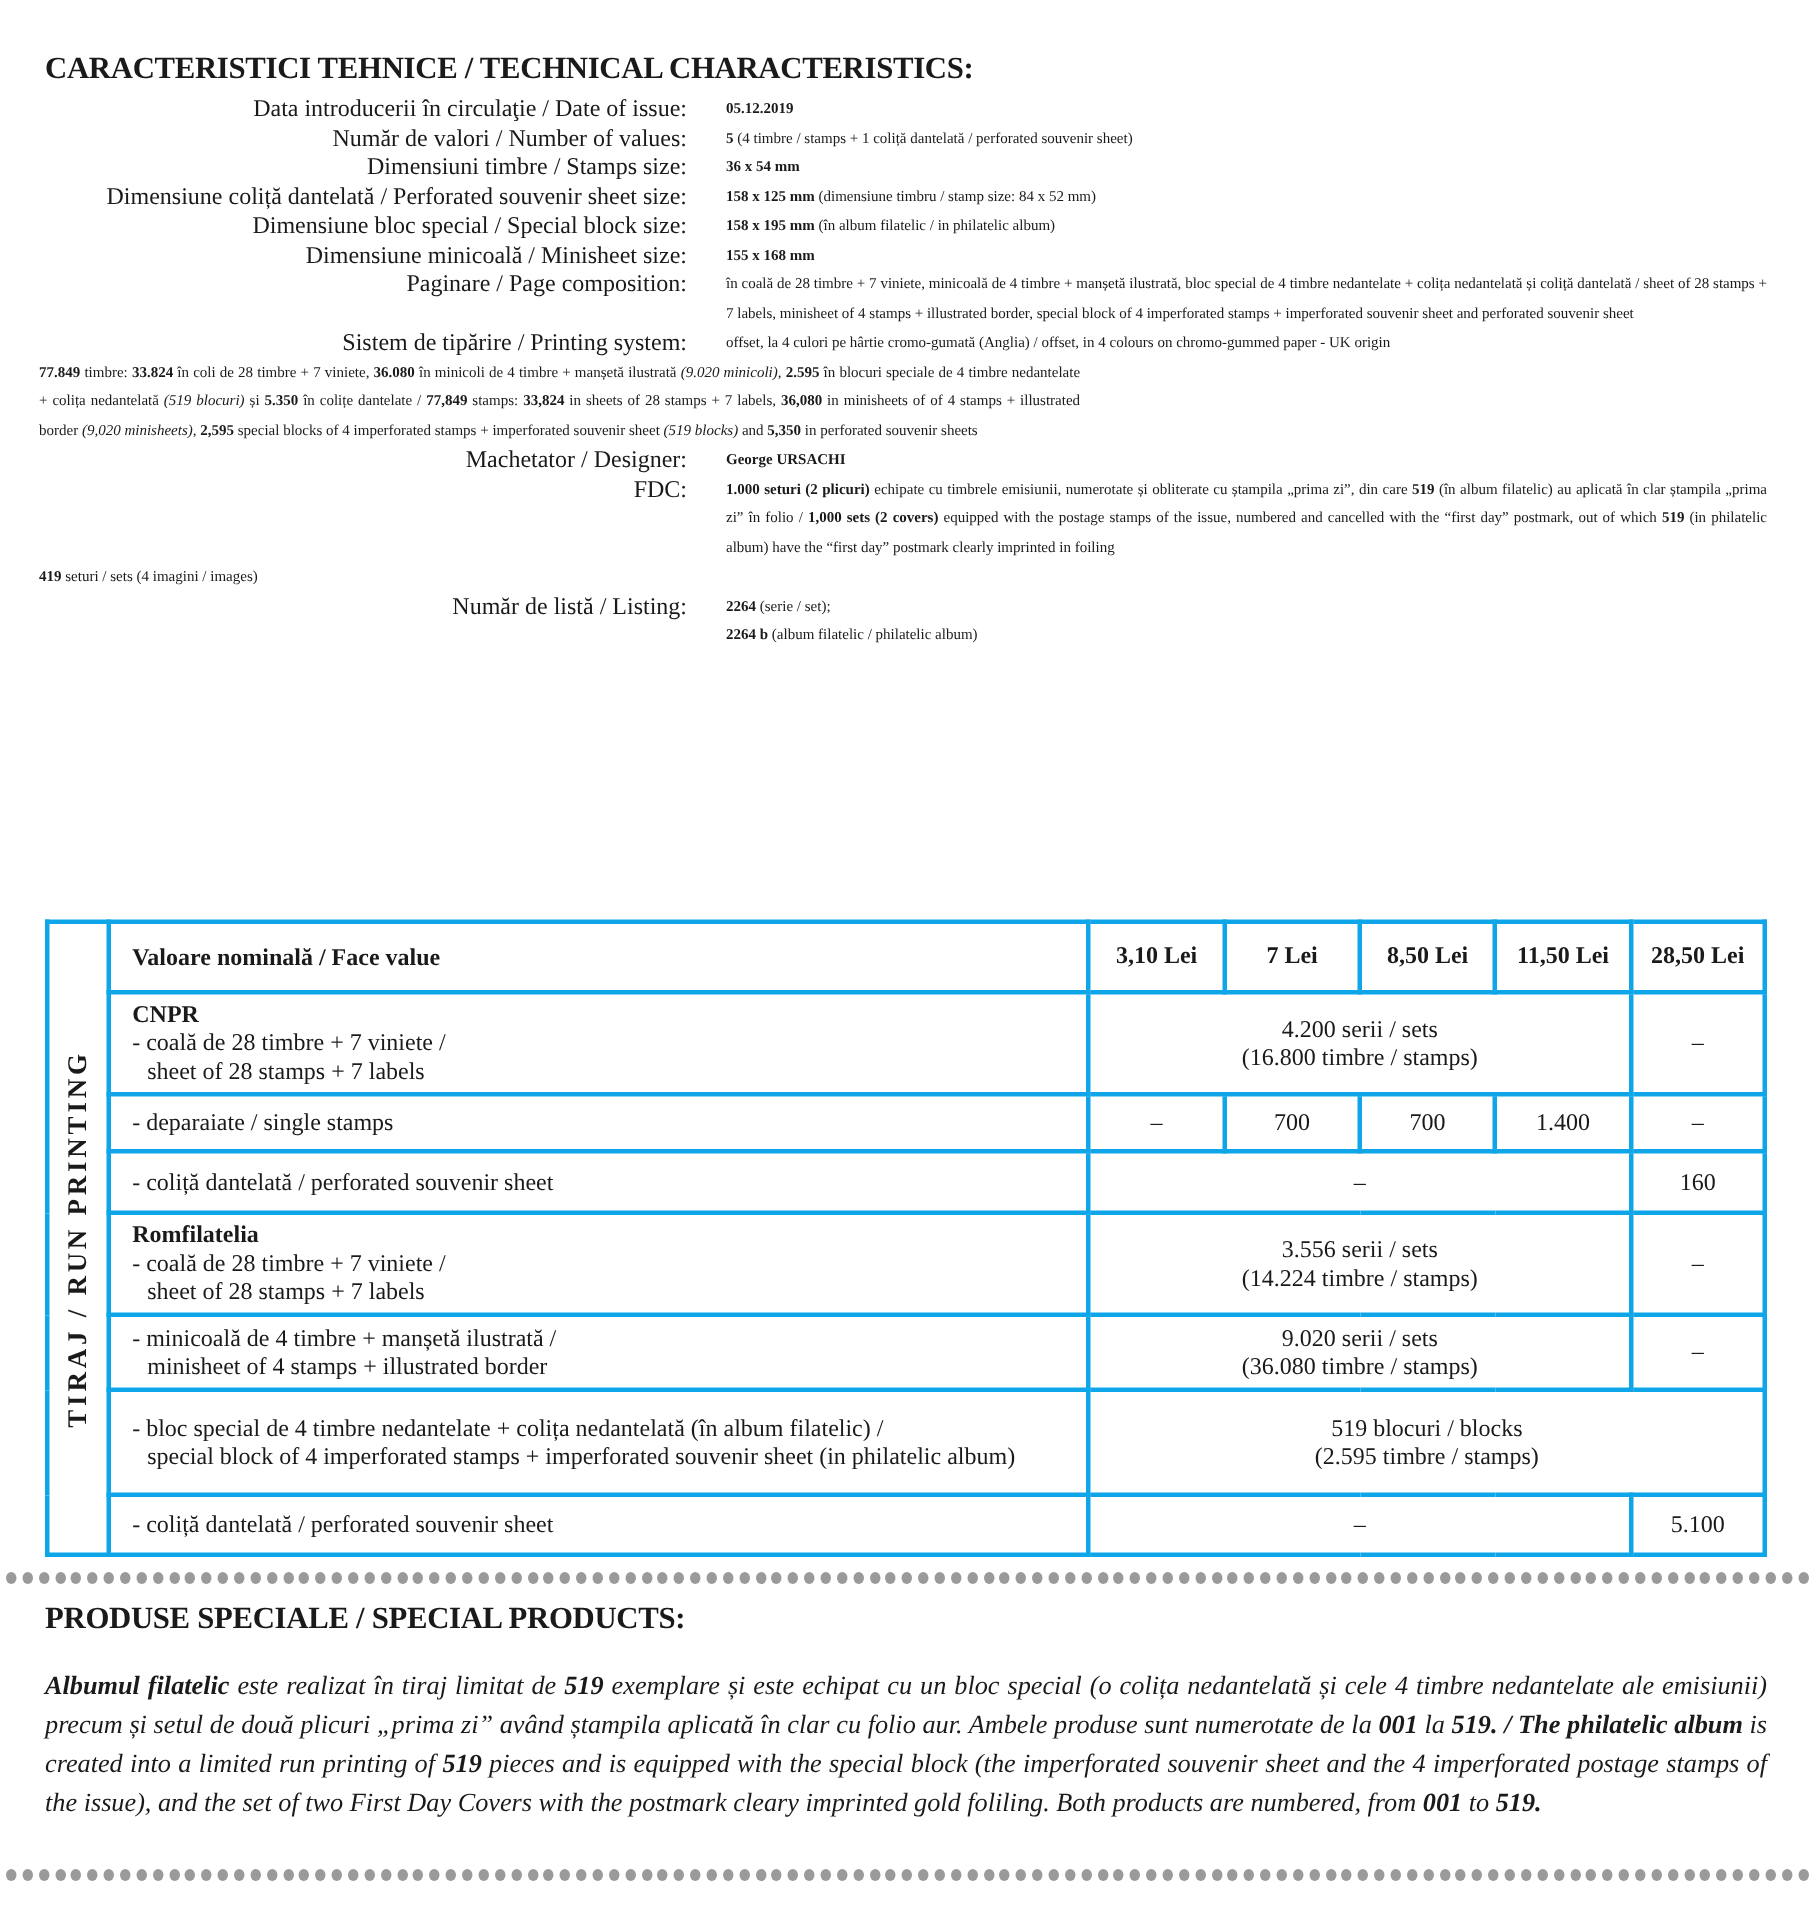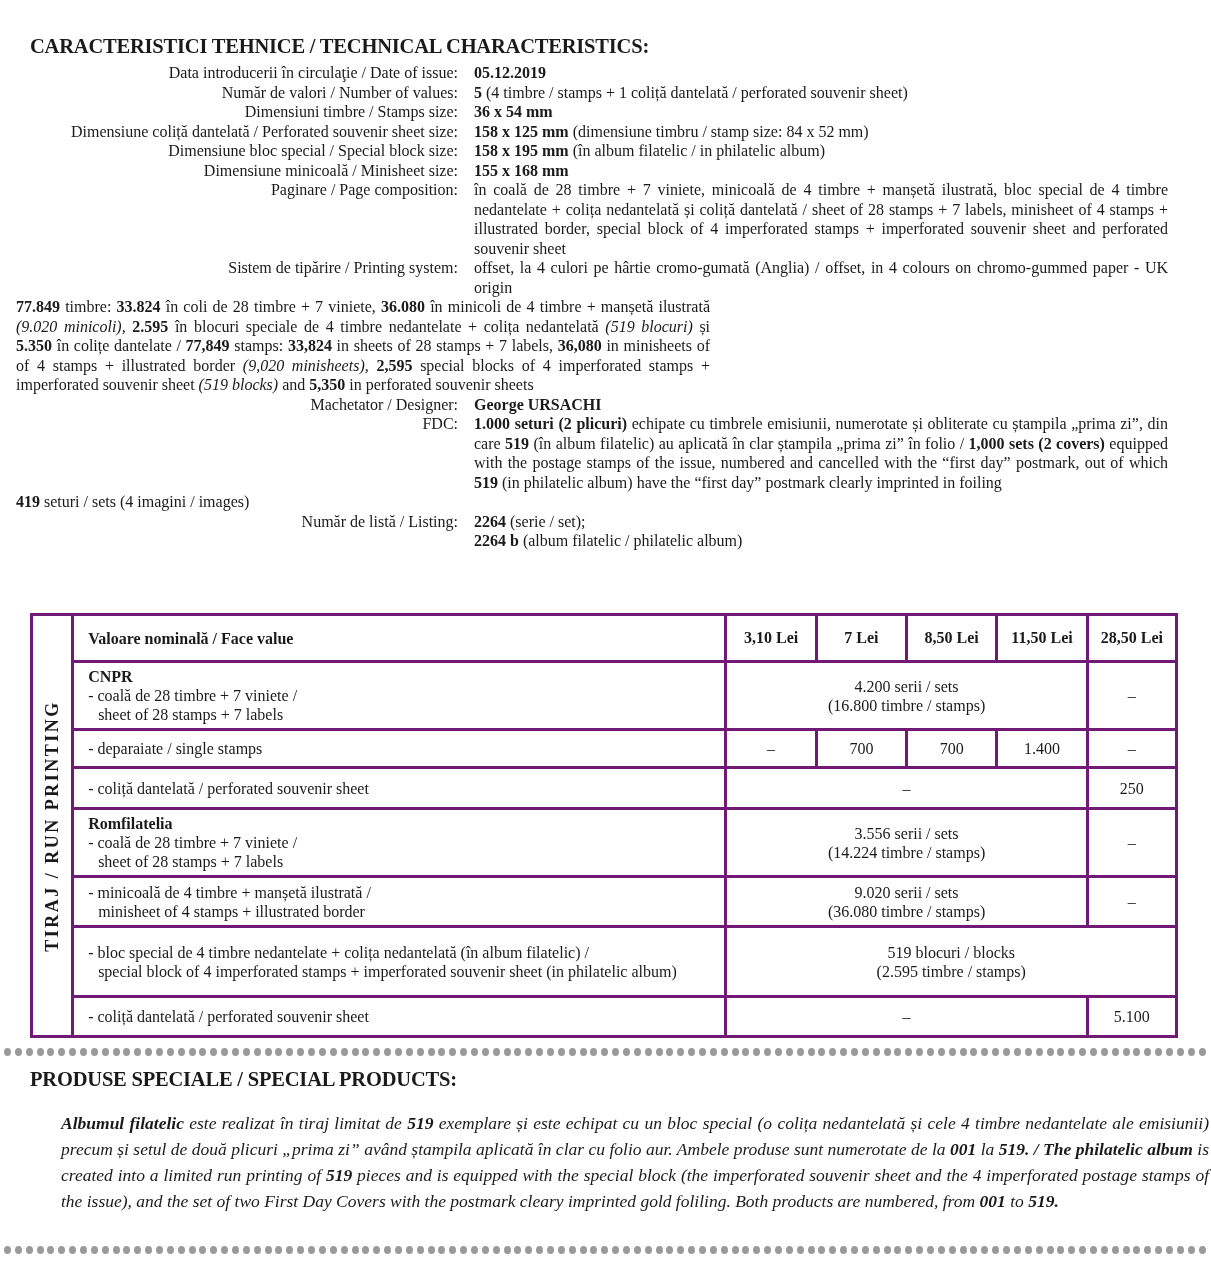--- a/index.html
+++ b/index.html
@@ -3,40 +3,40 @@
 <meta charset="utf-8">
 <style>
   html, body { margin:0; padding:0; background:#ffffff; }
   body { width:1211px; height:1280px; position:relative; overflow:hidden;
          font-family:"Liberation Serif","DejaVu Serif",serif; color:#1a1a1a; font-size:16px; }
   .section-title { position:absolute; left:30px; font-weight:bold; font-size:20.5px; letter-spacing:-0.2px; margin:0; }
   #tech-title { top:35px; }
   .specs { position:absolute; left:0; top:63px; width:1211px; }
   .spec-row { display:flex; line-height:19.5px; }
   .spec-label { width:458px; text-align:right; flex:none; font-size:16px; }
-  .spec-value { margin-left:16px; width:694px; text-align:justify; font-size:16px; }
+  .spec-value { margin-left:26px; width:694px; text-align:justify; font-size:10px; }
   .b { font-weight:bold; }
   .i { font-style:italic; }
 
   table.run { position:absolute; left:30px; top:613px; border-collapse:collapse; width:1148px; font-size:16px; }
-  table.run td { border:3px solid #701a75; padding:0; }
+  table.run td { border:3px solid #0ea5e9; padding:0; }
   .side { width:38px; position:relative; }
   .side-text { position:absolute; left:50%; top:50%; transform:translate(-50%,-50%) rotate(-90deg);
                white-space:nowrap; font-weight:bold; font-size:18px; letter-spacing:2.5px; }
   .desc { width:620px; padding:4px 14px !important; line-height:19px; }
   .desc .ind { padding-left:10px; }
   .c { text-align:center; line-height:19px; }
   .hdr td { height:36px; }
   .hv { font-weight:bold; text-align:center; }
   .dots { position:absolute; left:0; width:1211px; height:10px; display:flex; justify-content:space-between; padding:0 4px; box-sizing:border-box; }
   .dot { width:7px; height:8px; border-radius:50%; background:#9a9a9a; }
   #dots-top { top:1048px; }
   #dots-bottom { top:1246px; }
   #special-title { top:1068px; }
-  .special-text { position:absolute; left:30px; top:1110px; width:1148px; font-style:italic; font-size:17.5px; line-height:26px; text-align:justify;margin-left:31px; }
+  .special-text { position:absolute; left:30px; top:1110px; width:1148px; font-style:italic; font-size:17.5px; line-height:26px; text-align:justify; }
 </style>
 </head>
 <body>
 
 <h2 id="tech-title" class="section-title">CARACTERISTICI TEHNICE / TECHNICAL CHARACTERISTICS:</h2>
 
 <div class="specs">
   <div class="spec-row">
     <div class="spec-label">Data introducerii în circulaţie / Date of issue:</div>
     <div class="spec-value"><span class="b">05.12.2019</span><span></span></div>
@@ -121,21 +121,21 @@
     <td class="desc">- deparaiate / single stamps</td>
     <td class="c">–</td>
     <td class="c">700</td>
     <td class="c">700</td>
     <td class="c">1.400</td>
     <td class="c">–</td>
   </tr>
   <tr style="height:41px">
     <td class="desc">- coliță dantelată / perforated souvenir sheet</td>
     <td class="c" colspan="4">–</td>
-    <td class="c">250</td>
+    <td class="c">160</td>
   </tr>
   <tr style="height:67px">
     <td class="desc">
       <div class="b">Romfilatelia</div>
       <div>- coală de 28 timbre + 7 viniete /</div>
       <div class="ind">sheet of 28 stamps + 7 labels</div>
     </td>
     <td class="c" colspan="4">
           <div>3.556 serii / sets</div>
           <div>(14.224 timbre / stamps)</div>

